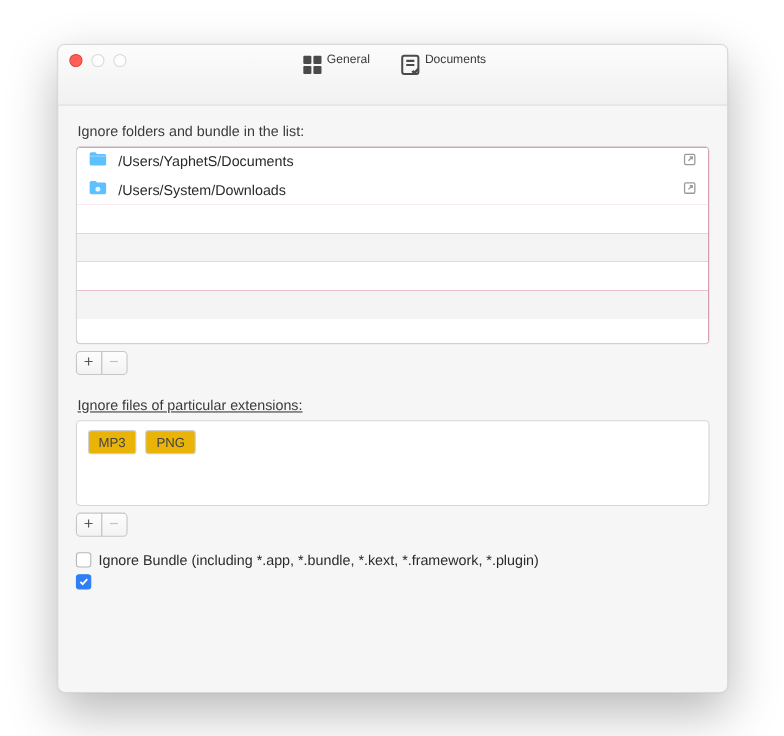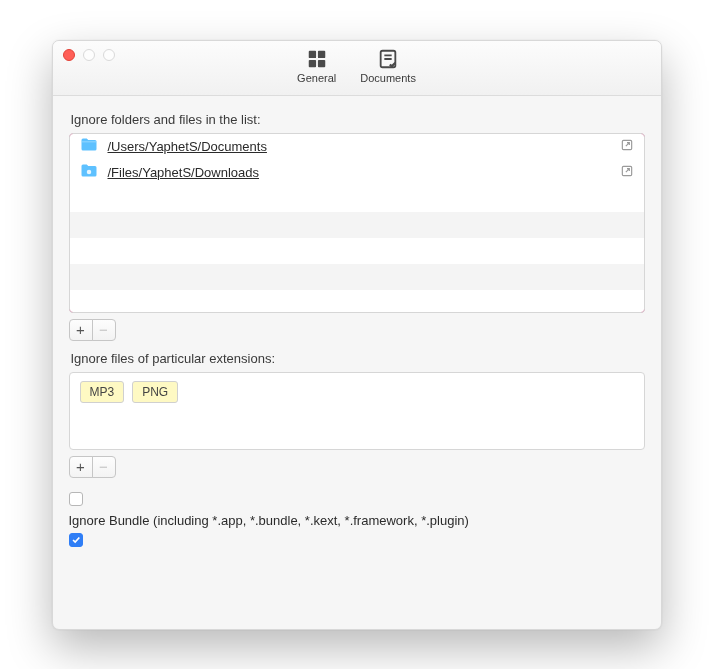--- a/index.html
+++ b/index.html
@@ -42,21 +42,21 @@
   .dot.close { background: #ff5f57; border:1px solid #e24238;}
   .dot.min   { background: #fdfdfd; border:1px solid #d9d9d9;}
   .dot.max   { background: #fdfdfd; border:1px solid #d9d9d9;}
   .toolbar {
     margin: 0 auto;
     display: flex;
     gap: 4px;
     padding-top: 4px;
   }
   .tbitem {
-    display: flex; flex-direction: column; align-items: center;
+    display: flex; flex-direction: row; align-items: flex-start;
     padding: 2px 10px 4px;
     border-radius: 4px;
     font-size: 11px;
     color: #3a3a3a;
     cursor: default;
   }
   .tbitem.active .tbicon { color:#1a7cf0; }
   .tbitem.active .tblabel { color:#1a7cf0; }
   .tbicon {
     width: 26px; height: 24px;
@@ -70,21 +70,20 @@
     padding: 14px 16px 18px;
     overflow: auto;
   }
   .section-label { margin: 2px 0 6px 2px; color:#3a3a3a; }
   .listbox {
     background:#be185d;
     border:1px solid #d6d6d6;
     border-radius:4px;
     height: 180px;
     overflow:hidden;
-    text-decoration:underline;
   }
   .listrow {
     display:flex; align-items:center;
     height: 26px;
     padding: 0 10px;
     gap:10px;
     border-bottom:1px solid #fff;
   }
   .listrow:nth-child(odd){ background:#ffffff; }
   .listrow:nth-child(even){ background:#ffffff; }
@@ -102,38 +101,38 @@
     width:24px; height:22px;
     background:linear-gradient(#fdfdfd,#f3f3f3);
     border:1px solid #c6c6c6;
     display:flex;align-items:center;justify-content:center;
     color:#555; font-size:15px; line-height:1;
   }
   .sqbtn:first-child{ border-top-left-radius:4px; border-bottom-left-radius:4px;}
   .sqbtn:last-child{ border-top-right-radius:4px; border-bottom-right-radius:4px; margin-left:-1px;}
   .sqbtn.disabled{ color:#c3c3c3; }
 
-  .extlabel { margin: 10px 0 6px 2px; }
+  .extlabel { margin: 20px 0 6px 2px; text-decoration: underline; }
   .extbox {
     background:#fff; border:1px solid #d6d6d6; border-radius:4px;
     height: 78px;
     padding:8px 10px;
     display:flex; gap:8px; align-content:flex-start; flex-wrap:wrap;
   }
   .tag {
     border:1px solid #d0d0d0;
     border-radius:3px;
     padding:3px 9px;
     font-size:12px;
-    background:#fef9c3;
+    background:#eab308;
     color:#444;
   }
 
   .checks { margin-top:14px; }
-  .checkrow { display:flex; align-items:flex-start; gap:7px; margin:5px 0;flex-direction:column; }
+  .checkrow { display:flex; align-items:center; gap:7px; margin:5px 0; }
   .cb {
     width:14px; height:14px; border-radius:3px;
     border:1px solid #b7b7b7; background:#fff;
     display:flex;align-items:center;justify-content:center;
   }
   .cb.checked {
     background:#2f7ef6; border-color:#2f7ef6;
   }
   .cb.checked svg { display:block;}
   .cb svg{ display:none;}
@@ -170,21 +169,21 @@
               <path d="M14 18l2 2 4-4" stroke-width="2.4"></path>
             </svg>
         </span>
         <span class="tblabel">Documents</span>
       </div>
     </div>
   </div>
 
   <div class="content">
 
-    <div class="section-label">Ignore folders and files in the list:</div>
+    <div class="section-label">Ignore folders and bundle in the list:</div>
 
     <div class="listbox">
       <div class="listrow">
         <span>
           <svg class="foldericon" viewBox="0 0 24 20">
               <path fill="#5ec1ff" d="M2 4a2 2 0 0 1 2-2h5l2 2h9a2 2 0 0 1 2 2v10a2 2 0 0 1-2 2H4a2 2 0 0 1-2-2z"></path>
               <path fill="#a8e0ff" d="M2 6h20v1H2z"></path>
             </svg>
         </span>
         <span class="rowtext">/Users/YaphetS/Documents</span>
@@ -195,21 +194,21 @@
             </svg>
         </span>
       </div>
       <div class="listrow">
         <span>
           <svg class="foldericon" viewBox="0 0 24 20">
               <path fill="#5ec1ff" d="M2 4a2 2 0 0 1 2-2h5l2 2h9a2 2 0 0 1 2 2v10a2 2 0 0 1-2 2H4a2 2 0 0 1-2-2z"></path>
               <circle cx="12" cy="12" r="3" fill="#ffffff" opacity="0.85"></circle>
             </svg>
         </span>
-        <span class="rowtext">/Files/YaphetS/Downloads</span>
+        <span class="rowtext">/Users/System/Downloads</span>
         <span class="reveal">
           <svg width="14" height="14" viewBox="0 0 24 24" fill="none" stroke="currentColor" stroke-width="2">
               <rect x="4" y="4" width="16" height="16" rx="2"></rect>
               <path d="M10 14l6-6M12 8h4v4"></path>
             </svg>
         </span>
       </div>
       <div class="striperow"></div>
       <div class="striperow"></div>
       <div class="striperow"></div>

